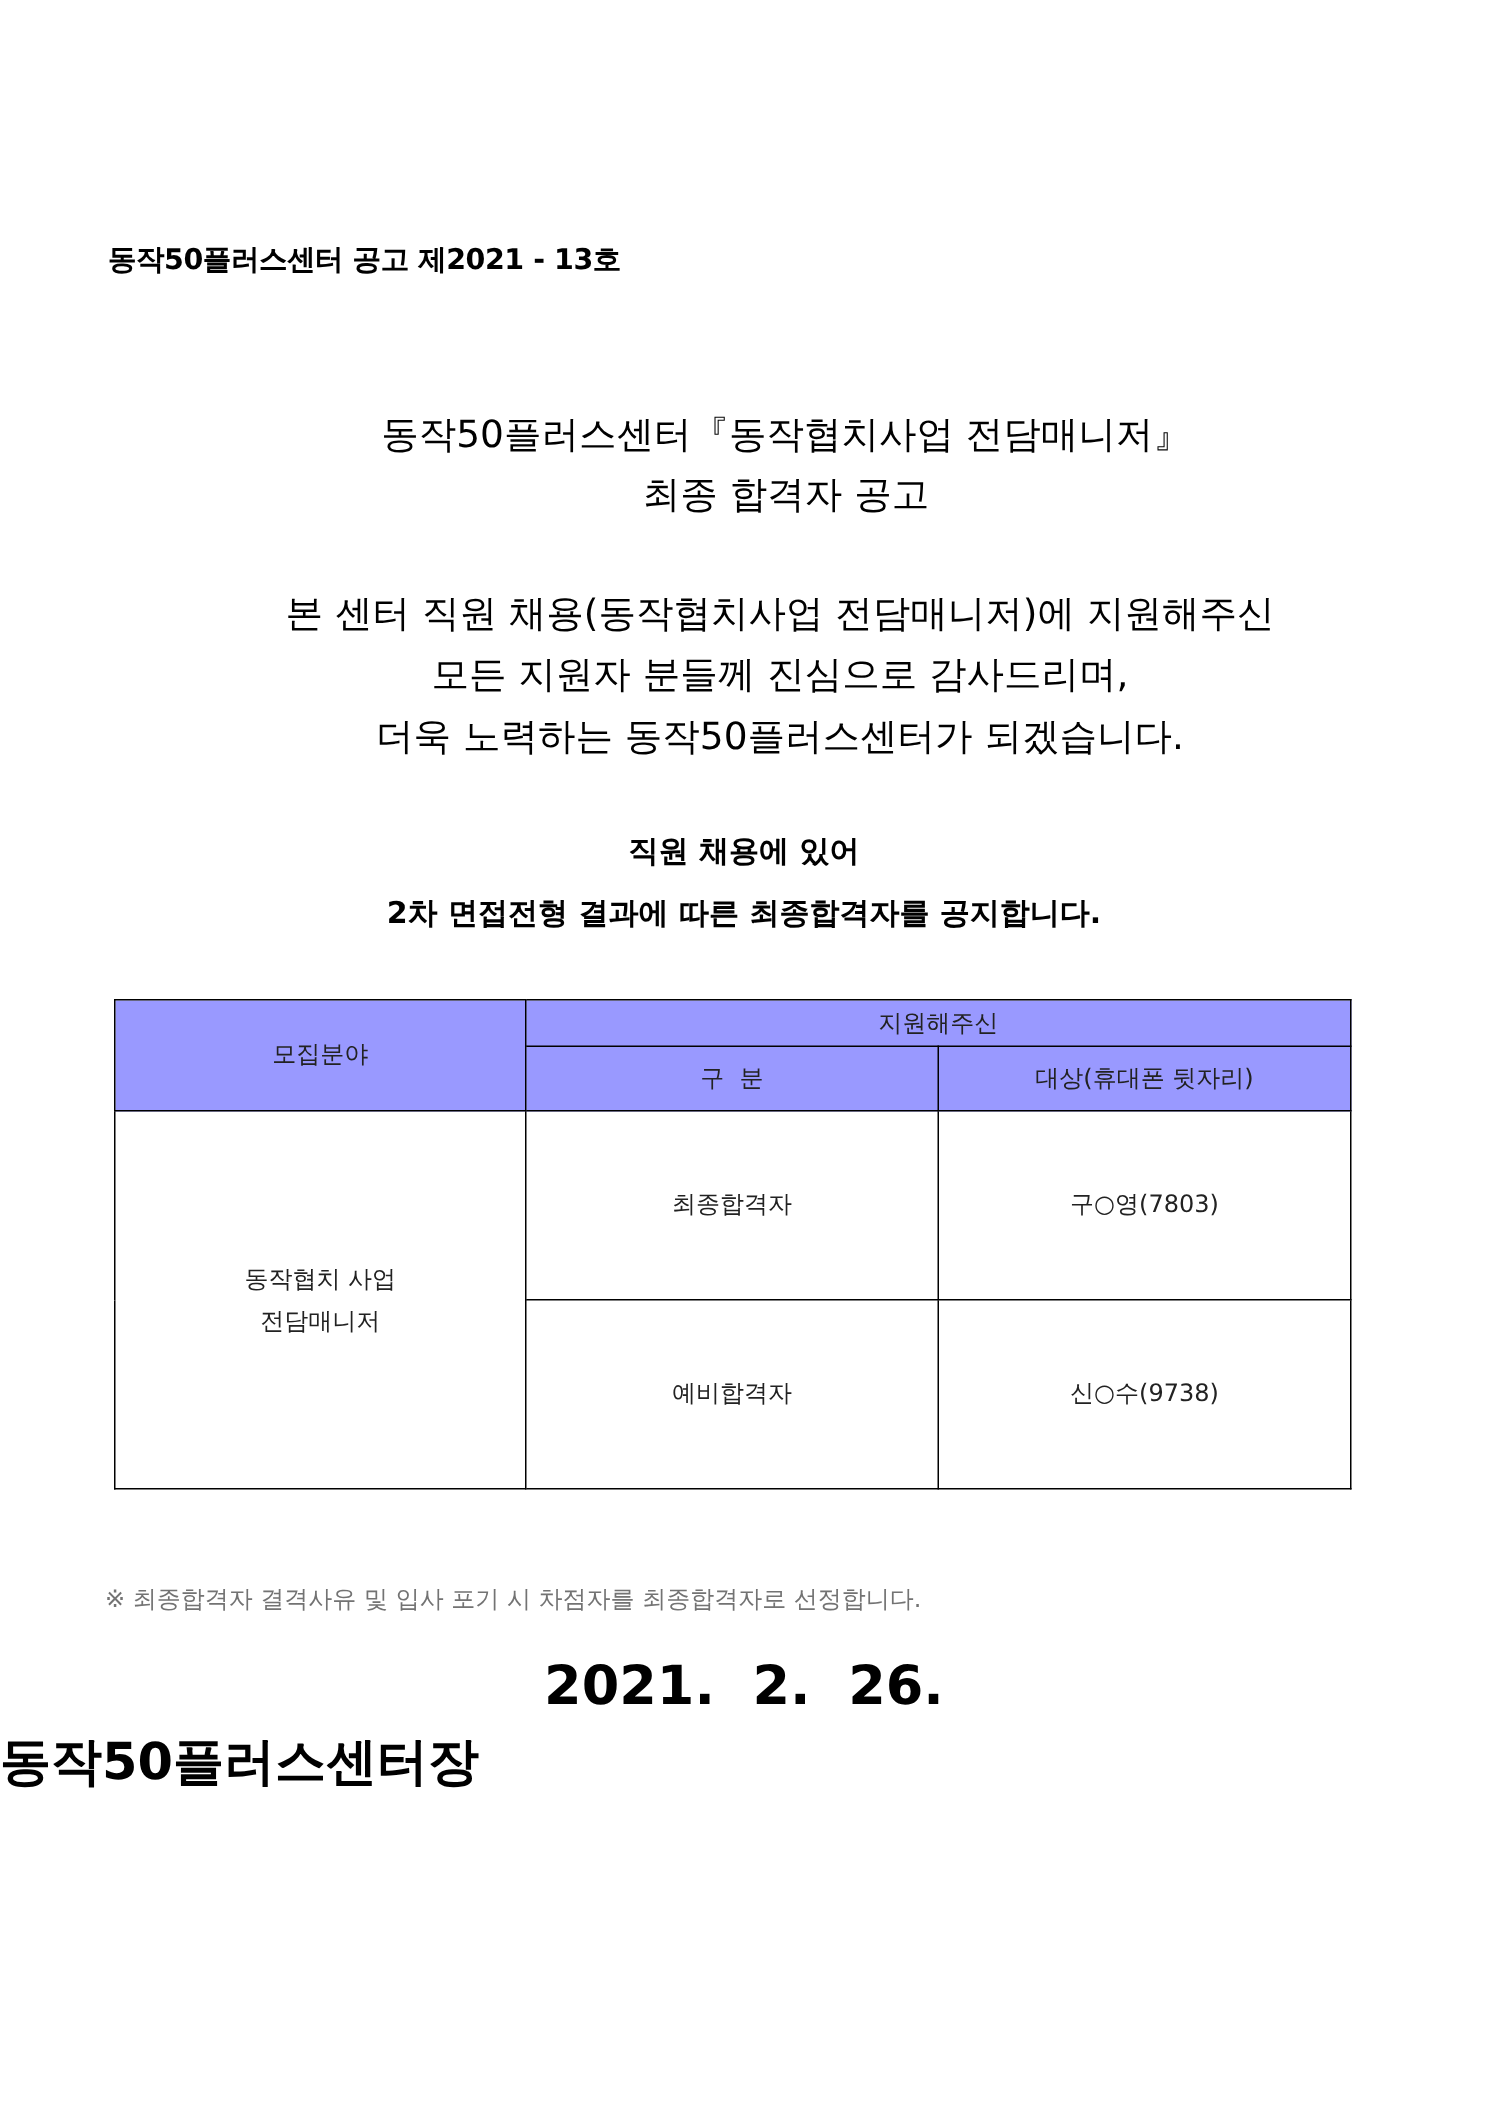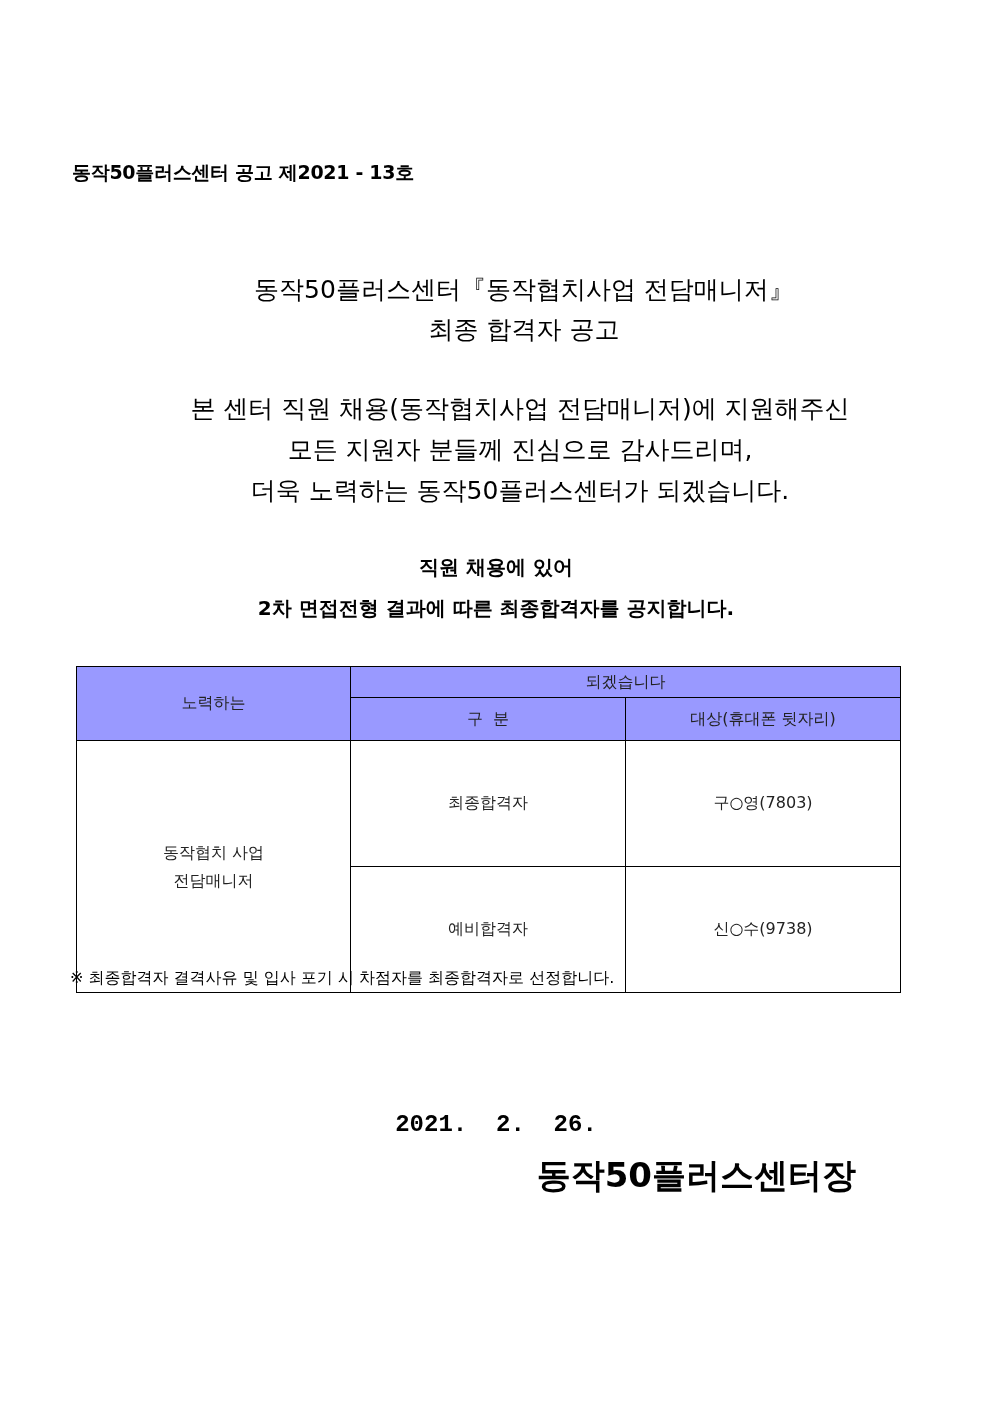--- a/index.html
+++ b/index.html
@@ -77,42 +77,41 @@
       background: #9999ff;
     }
     .h1 { height: 31px; }
     .h2 { height: 43px; }
     .b-row { height: 126px; }
     .field-cell { line-height: 28px; }
 
     .footnote {
       position: absolute;
       left: 70px;
-      top: 968px;
+      top: 1056px;
       font-size: 16px;
-      color: #000000;
+      color: #737373;
       white-space: nowrap;
     }
     .date-line {
       position: absolute;
       left: 0;
       width: 992px;
       top: 1102px;
       text-align: center;
-      font-size: 24px;
+      font-size: 36px;
       font-weight: bold;
       line-height: 46px;
-      font-family: Liberation Mono, monospace;
     }
     .signature {
       position: absolute;
       left: 0;
       width: 856px;
       top: 1150px;
-      text-align: right;
+      text-align: left;
       font-size: 34px;
       font-weight: bold;
       line-height: 50px;
     }
   </style>
 </head>
 <body>
 
 <div class="notice-number">동작50플러스센터 공고 제2021 - 13호</div>
 
@@ -133,22 +132,22 @@
 </div>
 
 <table class="result-table">
   <colgroup>
     <col style="width:274px">
     <col style="width:275px">
     <col style="width:275px">
   </colgroup>
   <tbody>
       <tr class="h1">
-    <th rowspan="2">노력하는</th>
-    <th colspan="2">되겠습니다</th>
+    <th rowspan="2">모집분야</th>
+    <th colspan="2">지원해주신</th>
   </tr>
   <tr class="h2">
     <th style="white-space:pre">구  분</th>
     <th>대상(휴대폰 뒷자리)</th>
   </tr>
   <tr class="b-row">
     <td rowspan="2" class="field-cell">
       <span class="line">동작협치 사업</span>
       <span class="line">전담매니저</span>
     </td>

